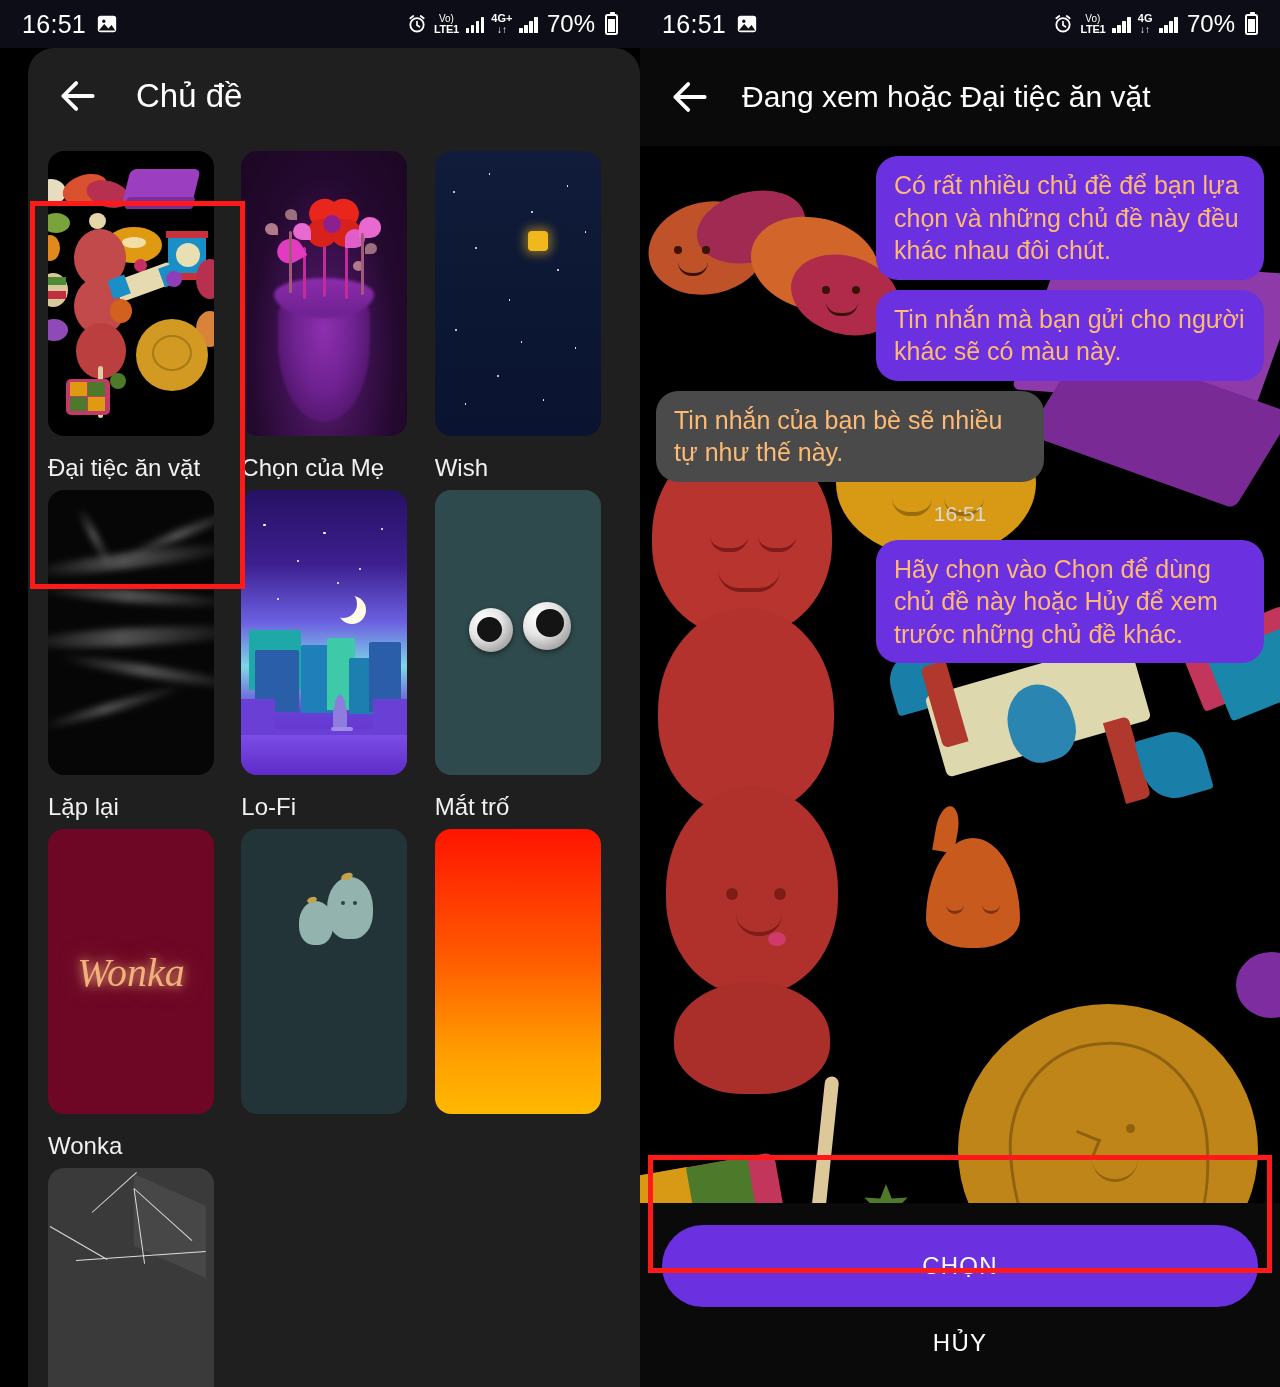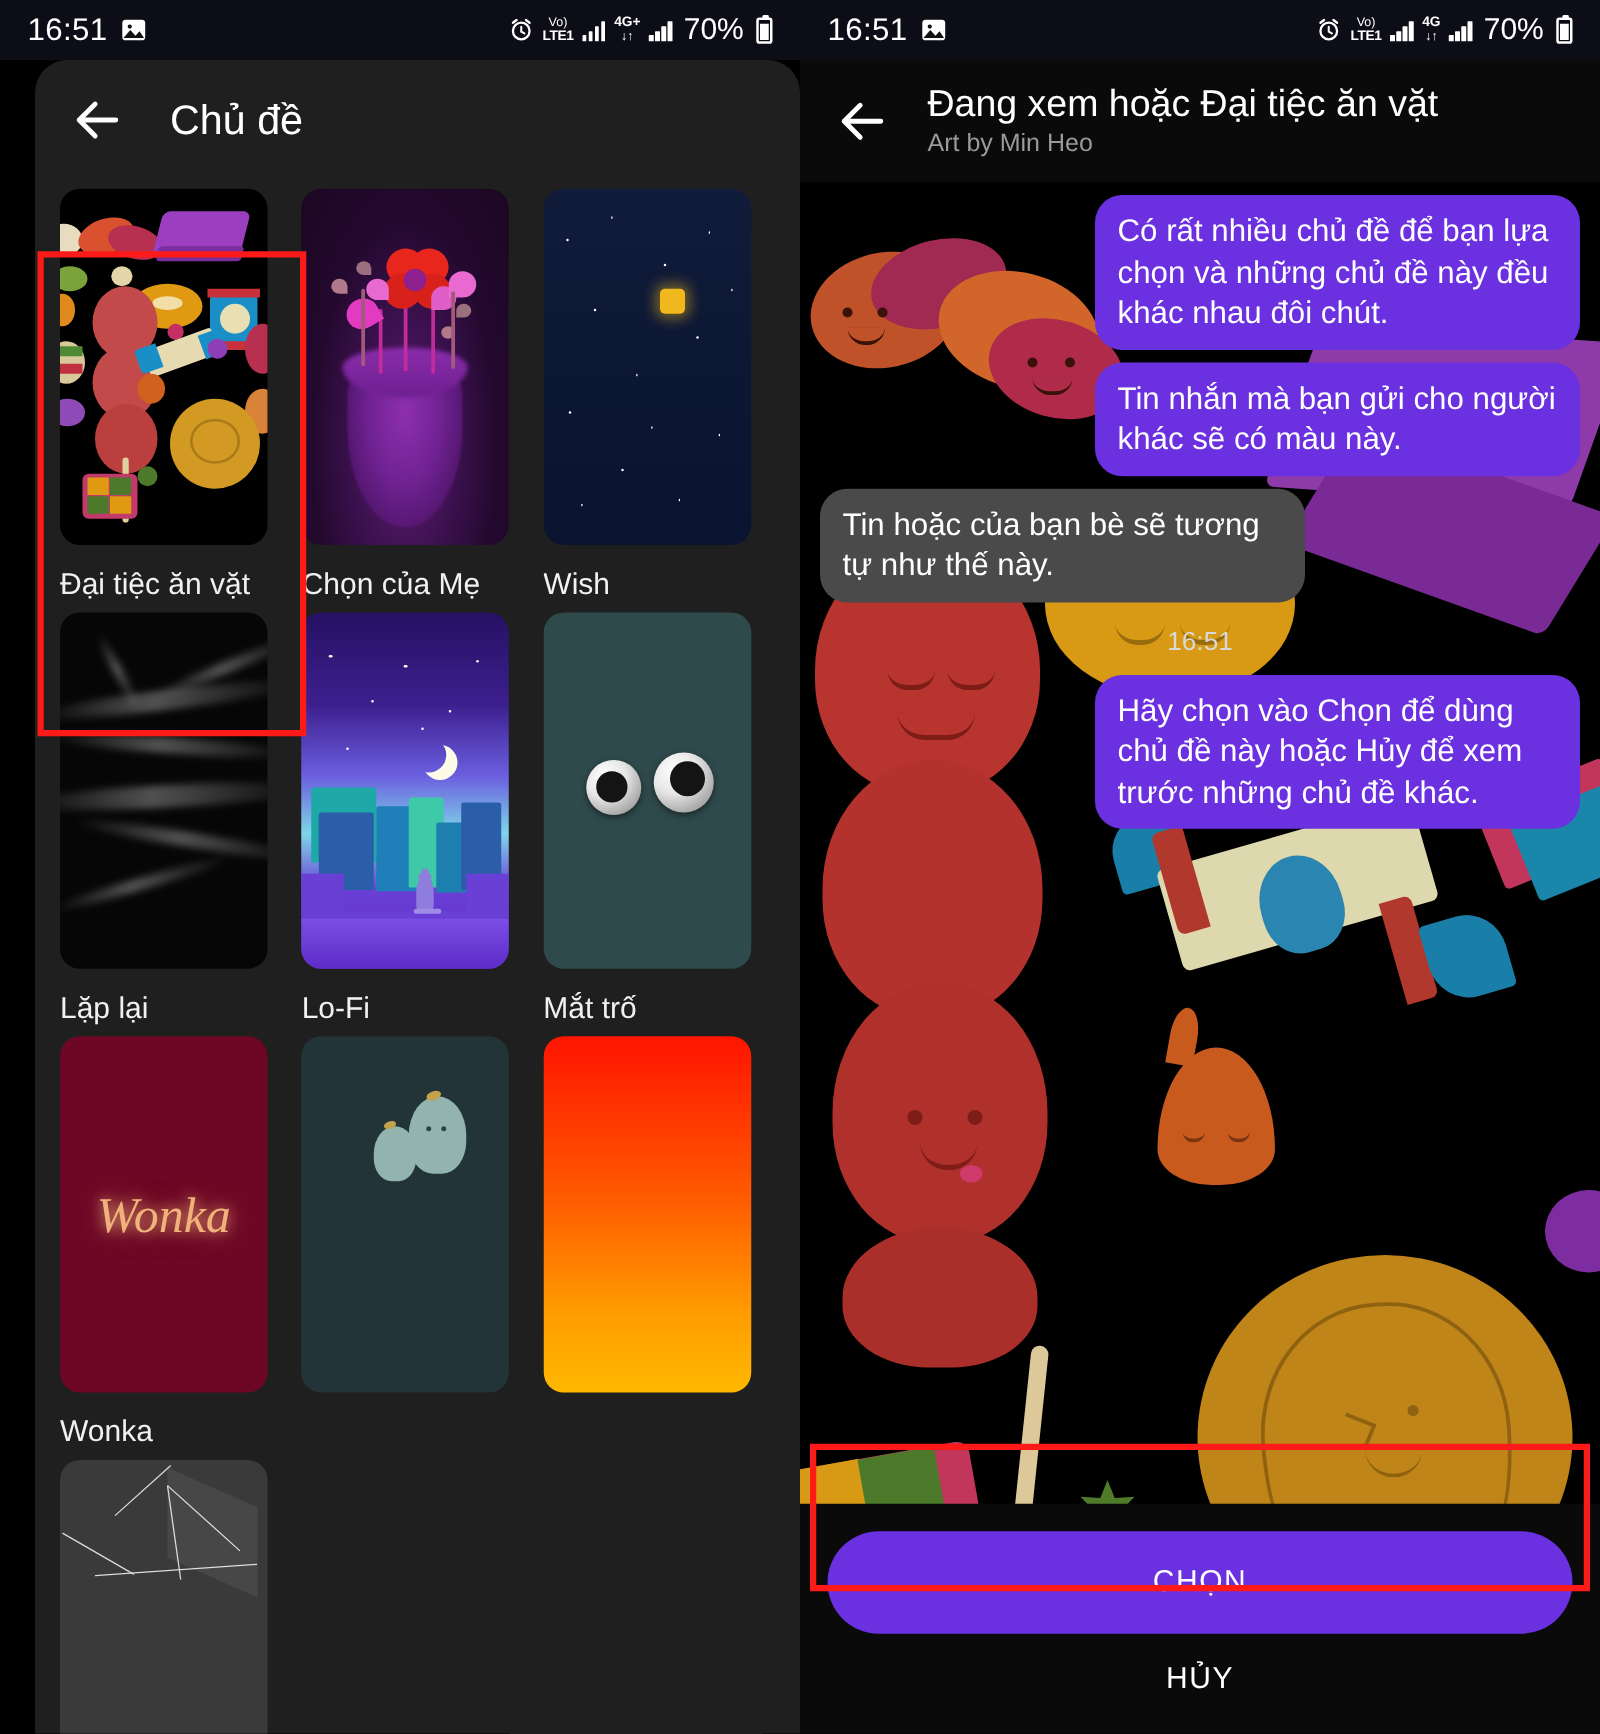--- a/index.html
+++ b/index.html
@@ -190,21 +190,21 @@
     background:#0a0a0a;
   }
   .r-title { color:#fff; font-size:30px; line-height:1.12; }
   .r-sub { color:#9a9a9a; font-size:20px; margin-top:4px; }
 
   .art { position:absolute; inset:98px 0 0 0; background:#000; overflow:hidden; }
 
   .chat { position:absolute; left:0; right:0; top:98px; z-index:15; padding: 10px 16px 0 16px; }
   .bubble {
     max-width: 388px; border-radius: 22px; padding: 13px 18px;
-    font-size: 25px; line-height: 1.30; color:#ffffff; margin-bottom: 10px;
+    font-size: 25px; line-height: 1.30; color:#fdba74; margin-bottom: 10px;
     word-wrap: break-word;
   }
   .b-out { background:#6b30e0; margin-left:auto; }
   .b-in { background:#4a4a4a; margin-right:auto; }
   .ts { text-align:center; color:#d8d8d8; font-size:21px; margin: 20px 0 14px; }
 
   .bottom-actions {
     position:absolute; left:0; right:0; bottom:0; z-index:30;
     background:#0a0a0a; padding: 22px 22px 30px;
   }
@@ -521,21 +521,20 @@
     <div class="right-body">
 
       <div class="r-topbar">
         <div class="back-arrow">
           <svg viewBox="0 0 24 24">
               <path d="M20 12H4M11 5l-7 7 7 7" fill="none" stroke="#fff" stroke-width="2.1" stroke-linecap="round" stroke-linejoin="round"></path>
             </svg>
         </div>
         <div>
           <div class="r-title">Đang xem hoặc Đại tiệc ăn vặt</div>
-          <div class="r-sub">Art by Min Heo</div>
         </div>
       </div>
 
       <div class="art">
 
         <div style="position:absolute;left:8px;top:56px;width:120px;height:92px;background:#c0522a;border-radius:50%;transform:rotate(-12deg)"></div>
         <div style="position:absolute;left:56px;top:46px;width:110px;height:70px;background:#a02a52;border-radius:50%;transform:rotate(-14deg)"></div>
         <div style="position:absolute;left:110px;top:72px;width:130px;height:92px;background:#d2662a;border-radius:50%;transform:rotate(14deg)"></div>
         <div style="position:absolute;left:150px;top:110px;width:110px;height:78px;background:#b02a4a;border-radius:50%;transform:rotate(16deg)"></div>
         <div style="position:absolute;left:34px;top:100px;width:8px;height:8px;border-radius:50%;background:#3a1208"></div>
@@ -600,21 +599,21 @@
         <div style="position:absolute;left:112px;top:1088px;width:6px;height:6px;border-radius:50%;background:#6e1630"></div>
         <div style="position:absolute;left:126px;top:1092px;width:6px;height:6px;border-radius:50%;background:#6e1630"></div>
         <div style="position:absolute;left:112px;top:1104px;width:24px;height:12px;border-bottom:3px solid #6e1630;border-radius:0 0 14px 14px"></div>
 
         <div style="position:absolute;left:596px;top:806px;width:70px;height:66px;background:#7e2da0;border-radius:50%"></div>
       </div>
 
       <div class="chat">
         <div class="bubble b-out">Có rất nhiều chủ đề để bạn lựa chọn và những chủ đề này đều khác nhau đôi chút.</div>
         <div class="bubble b-out">Tin nhắn mà bạn gửi cho người khác sẽ có màu này.</div>
-        <div class="bubble b-in">Tin hoặc của bạn bè sẽ tương tự như thế này.</div>
+        <div class="bubble b-in">Tin nhắn của bạn bè sẽ nhiều tự như thế này.</div>
         <div class="ts">16:51</div>
         <div class="bubble b-out">Hãy chọn vào Chọn để dùng chủ đề này hoặc Hủy để xem trước những chủ đề khác.</div>
       </div>
 
       <div class="bottom-actions">
         <button class="btn-primary">CHỌN</button>
         <button class="btn-text">HỦY</button>
       </div>
 
       <div class="sel-box-right"></div>

